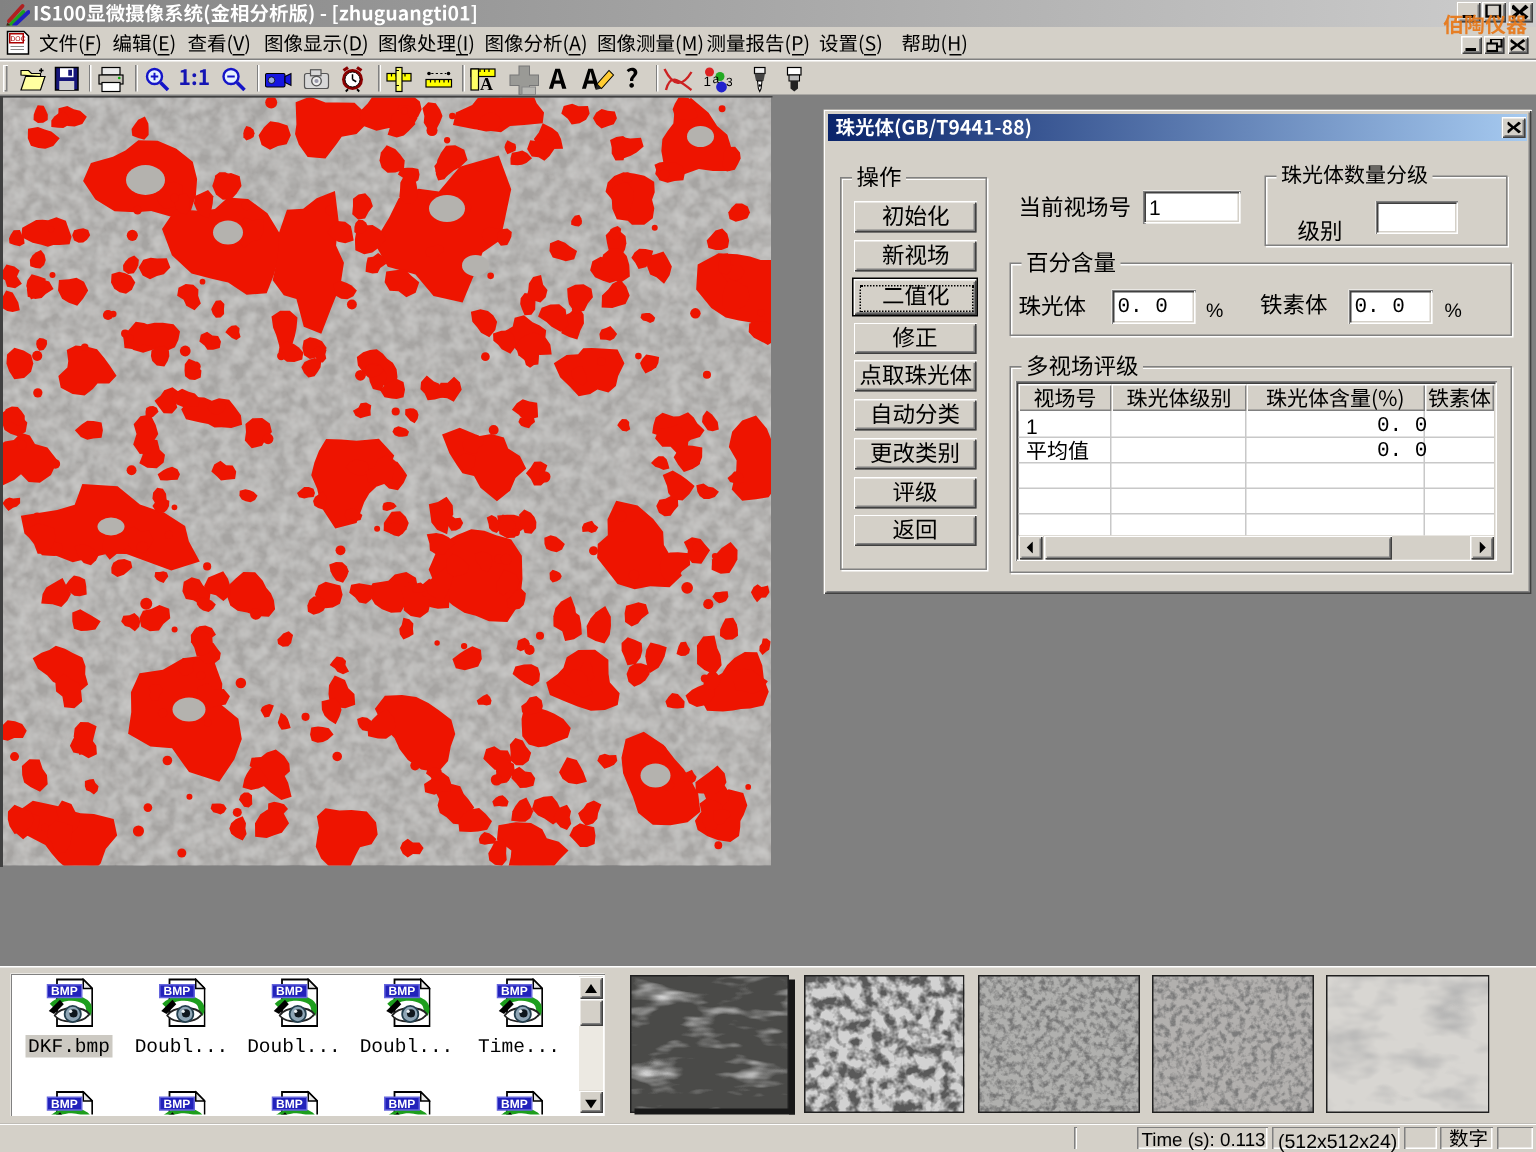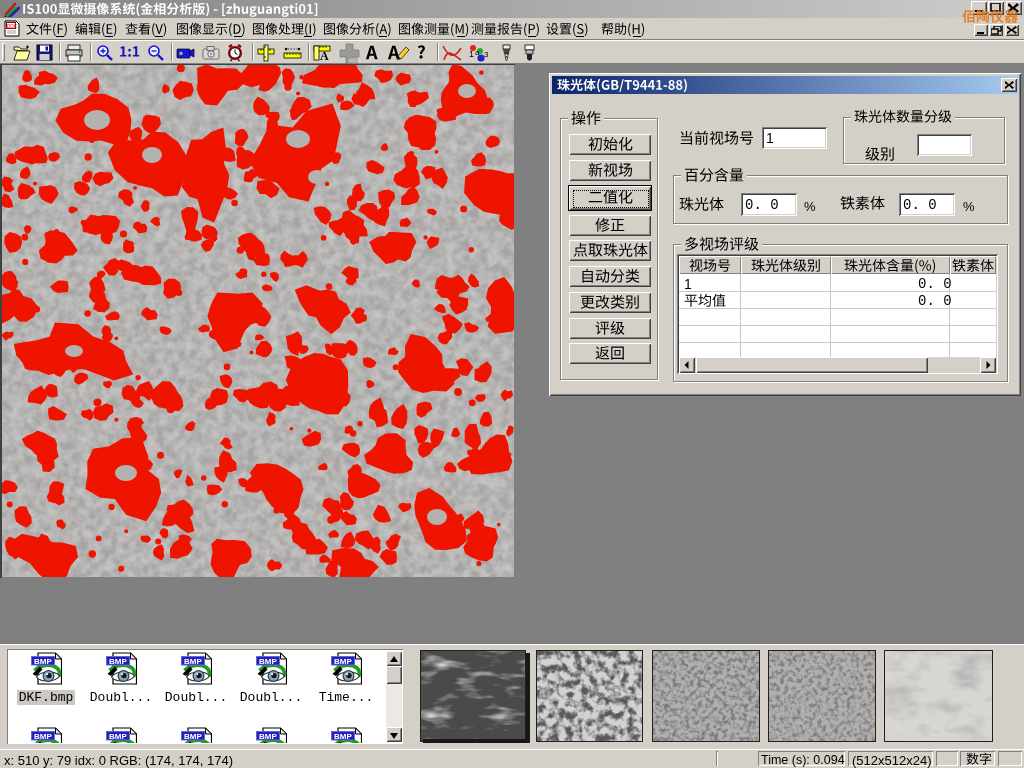--- a/index.html
+++ b/index.html
@@ -978,27 +978,26 @@
 <feTurbulence type="fractalNoise" baseFrequency="0.03 0.06" numOctaves="3" seed="13"></feTurbulence>
 <feColorMatrix type="matrix" values="0 0 0 0 0.44  0 0 0 0 0.44  0 0 0 0 0.44  2.4 0 0 0 -1.1"></feColorMatrix>
 </filter>
       </defs>
 <rect width="109" height="92" fill="#d8d6d2"></rect>
 <rect width="109" height="92" filter="url(#tf13)"></rect>
 
 <rect x="0.5" y="0.5" width="108" height="91" fill="none" stroke="#202020" stroke-width="1"></rect>
 </svg>
 <div class="abs" style="left:0;top:749px;width:1024px;height:19px;background:#d4d0c8;box-shadow:inset 0 1px 0 #fff;"></div>
-<div class="abs" style="left:4px;top:753px;font-size:13px;font-family:'Liberation Sans';color:#000;">x: 510 y: 79 idx: 0 RGB: (174, 174, 174)</div>
 <div class="abs etchfield" style="left:716px;top:751px;width:2px;height:15px;"></div>
 <div class="abs etchfield" style="left:758px;top:751px;width:87px;height:15px;"></div>
 <div class="abs etchfield" style="left:848px;top:751px;width:85px;height:15px;"></div>
 <div class="abs etchfield" style="left:936px;top:751px;width:22px;height:15px;"></div>
 <div class="abs etchfield" style="left:960px;top:751px;width:35px;height:15px;"></div>
 <div class="abs etchfield" style="left:998px;top:751px;width:24px;height:15px;"></div>
-<div class="abs" style="left:761px;top:753px;font-size:12.5px;font-family:'Liberation Sans';color:#000;">Time (s): 0.094</div>
+<div class="abs" style="left:761px;top:753px;font-size:12.5px;font-family:'Liberation Sans';color:#000;">Time (s): 0.113</div>
 <div class="abs" style="left:852px;top:753px;font-size:13px;font-family:'Liberation Sans';color:#000;">(512x512x24)</div>
 <svg style="position:absolute;left:966px;top:752px;" width="28" height="16" viewBox="0 0 28 16">
       <path transform="translate(0,11.70)" d="M5.7589999999999995 -10.673C5.5249999999999995 -10.166 5.109 -9.399 4.784 -8.943999999999999L5.420999999999999 -8.632C5.7589999999999995 -9.061 6.201 -9.711 6.577999999999999 -10.309ZM1.144 -10.309C1.482 -9.763 1.833 -9.048 1.95 -8.593L2.691 -8.918C2.574 -9.386 2.223 -10.088 1.859 -10.594999999999999ZM5.33 -3.38C5.031 -2.7039999999999997 4.615 -2.132 4.1209999999999996 -1.638C3.627 -1.885 3.1199999999999997 -2.132 2.639 -2.34C2.8209999999999997 -2.6519999999999997 3.029 -3.0029999999999997 3.211 -3.38ZM1.43 -1.9889999999999999C2.0669999999999997 -1.742 2.782 -1.417 3.432 -1.079C2.6 -0.481 1.599 -0.065 0.533 0.182C0.702 0.364 0.9099999999999999 0.702 1.001 0.9359999999999999C2.197 0.611 3.302 0.104 4.2379999999999995 -0.65C4.667 -0.38999999999999996 5.0569999999999995 -0.143 5.356 0.078L5.9799999999999995 -0.5589999999999999C5.681 -0.767 5.303999999999999 -1.001 4.875 -1.2349999999999999C5.564 -1.976 6.109999999999999 -2.8859999999999997 6.435 -4.0169999999999995L5.902 -4.2379999999999995L5.7459999999999996 -4.199H3.614L3.9 -4.875L3.029 -5.031C2.9379999999999997 -4.771 2.808 -4.484999999999999 2.678 -4.199H0.9099999999999999V-3.38H2.275C2.002 -2.86 1.7029999999999998 -2.379 1.43 -1.9889999999999999ZM3.3409999999999997 -10.933V-8.501999999999999H0.65V-7.696H3.042C2.4179999999999997 -6.851 1.417 -6.045 0.507 -5.654999999999999C0.702 -5.473 0.9229999999999999 -5.135 1.04 -4.914C1.833 -5.343 2.691 -6.071 3.3409999999999997 -6.838V-5.252H4.2509999999999994V-7.02C4.875 -6.5649999999999995 5.668 -5.954 5.992999999999999 -5.654999999999999L6.539 -6.356999999999999C6.226999999999999 -6.577999999999999 5.083 -7.306 4.446 -7.696H6.903V-8.501999999999999H4.2509999999999994V-10.933ZM8.177 -10.815999999999999C7.851999999999999 -8.528 7.2669999999999995 -6.343999999999999 6.253 -4.979C6.460999999999999 -4.849 6.838 -4.537 6.994 -4.381C7.332 -4.862 7.617999999999999 -5.434 7.877999999999999 -6.071C8.164 -4.797 8.541 -3.614 9.022 -2.5869999999999997C8.294 -1.3519999999999999 7.279999999999999 -0.40299999999999997 5.8629999999999995 0.286C6.045 0.481 6.318 0.871 6.409 1.079C7.734999999999999 0.364 8.735999999999999 -0.533 9.503 -1.6769999999999998C10.152999999999999 -0.572 10.959 0.312 11.972999999999999 0.9229999999999999C12.129 0.6759999999999999 12.415 0.33799999999999997 12.636 0.156C11.543999999999999 -0.429 10.686 -1.378 10.023 -2.574C10.712 -3.913 11.154 -5.537999999999999 11.44 -7.4879999999999995H12.324V-8.398H8.619C8.801 -9.126 8.956999999999999 -9.892999999999999 9.074 -10.673ZM10.517 -7.4879999999999995C10.309 -5.992999999999999 9.997 -4.693 9.529 -3.5879999999999996C9.035 -4.758 8.671 -6.084 8.424 -7.4879999999999995Z M18.98 -4.718999999999999V-3.9H13.897V-2.964H18.98V-0.182C18.98 0.0 18.915 0.065 18.681 0.078C18.447 0.078 17.602 0.078 16.731 0.052C16.9 0.312 17.082 0.754 17.147 1.027C18.252 1.027 18.941 1.014 19.396 0.871C19.864 0.702 20.006999999999998 0.416 20.006999999999998 -0.156V-2.964H25.09V-3.9H20.006999999999998V-4.381C21.151 -4.992 22.320999999999998 -5.8759999999999994 23.127 -6.707999999999999L22.464 -7.215L22.243000000000002 -7.162999999999999H16.029V-6.239999999999999H21.255C20.592 -5.668 19.747 -5.096 18.98 -4.718999999999999ZM18.512 -10.712C18.759 -10.373999999999999 19.006 -9.945 19.175 -9.568H14.04V-6.877H15.001999999999999V-8.632H23.959V-6.877H24.96V-9.568H20.319C20.137 -9.997 19.799 -10.581999999999999 19.461 -11.011Z" fill="#000"></path>
     </svg>
 <svg style="position:absolute;left:962px;top:9px;z-index:50;opacity:0.92;" width="58" height="17" viewBox="0 0 58 17">
       <path transform="translate(0,12.60)" d="M3.22 -11.858C2.674 -9.492 1.68 -7.28 0.322 -5.894C0.602 -5.488 1.05 -4.564 1.204 -4.158C1.554 -4.522 1.8900000000000001 -4.942 2.198 -5.404V1.316H3.8080000000000003V-8.428C4.214 -9.408 4.55 -10.444 4.816 -11.494ZM5.3340000000000005 -7.8260000000000005V1.232H6.93V0.49H10.892V1.1480000000000001H12.558V-7.8260000000000005H9.072000000000001C9.254 -8.358 9.436 -8.974 9.604000000000001 -9.59H13.062V-11.172H4.8020000000000005V-9.59H7.714C7.644 -9.002 7.518 -8.386000000000001 7.392 -7.8260000000000005ZM6.93 -2.898H10.892V-1.064H6.93ZM6.93 -4.424V-6.2860000000000005H10.892V-4.424Z M14.854 -11.34V1.218H16.323999999999998V-9.842H17.5C17.276 -8.932 16.968 -7.784 16.674 -6.93C17.5 -5.95 17.682 -5.04 17.682 -4.368C17.682 -3.962 17.612000000000002 -3.64 17.444 -3.5140000000000002C17.332 -3.444 17.192 -3.416 17.052 -3.416C16.884 -3.388 16.674 -3.402 16.422 -3.43C16.66 -3.0100000000000002 16.786 -2.394 16.786 -1.974C17.122 -1.974 17.458 -1.974 17.724 -2.016C18.032 -2.058 18.298000000000002 -2.156 18.522 -2.324C18.97 -2.66 19.166 -3.262 19.166 -4.172C19.152 -4.998 18.984 -5.992 18.116 -7.112L18.2 -7.3500000000000005C18.578 -7.126 19.04 -6.804 19.278 -6.6080000000000005C19.796 -7.140000000000001 20.286 -7.812 20.72 -8.582H25.648C25.592 -2.898 25.536 -0.812 25.242 -0.378C25.116 -0.182 24.990000000000002 -0.112 24.766 -0.112C24.472 -0.112 23.939999999999998 -0.126 23.323999999999998 -0.182C23.548000000000002 0.224 23.716 0.84 23.744 1.232C24.402 1.26 25.088 1.26 25.536 1.176C25.998 1.092 26.32 0.9380000000000001 26.628 0.448C27.048000000000002 -0.224 27.104 -2.45 27.174 -9.24C27.174 -9.436 27.174 -9.996 27.174 -9.996H21.42C21.644 -10.5 21.826 -11.032 21.994 -11.578L20.482 -11.9C20.062 -10.43 19.348 -9.002 18.438 -7.98C18.746000000000002 -8.89 19.082 -9.898 19.348 -10.78L18.256 -11.396L18.018 -11.34ZM21.7 -6.3V-5.25H20.44C20.748 -5.586 21.028 -5.936 21.266 -6.3ZM19.754 -3.5700000000000003V-0.896H24.934V-3.5700000000000003H23.674V-2.1H23.002000000000002V-4.0600000000000005H25.144V-5.25H23.002000000000002V-6.3H24.836V-7.462H21.924L22.246000000000002 -8.162L20.972 -8.372C20.664 -7.588 20.118000000000002 -6.664 19.348 -5.936C19.628 -5.782 20.006 -5.502 20.244 -5.25H19.544V-4.0600000000000005H21.7V-2.1H20.972V-3.5700000000000003Z M35.476 -10.976C36.022 -10.108 36.61 -8.946 36.834 -8.218L38.234 -8.974C37.996 -9.716000000000001 37.366 -10.822000000000001 36.792 -11.648ZM39.396 -11.032C38.976 -8.358 38.304 -5.908 36.96 -3.92C35.714 -5.782 34.986 -8.148 34.552 -10.85L32.956 -10.626C33.516 -7.3500000000000005 34.342 -4.62 35.784 -2.5060000000000002C34.775999999999996 -1.484 33.502 -0.644 31.864 -0.028C32.186 0.294 32.662 0.896 32.886 1.274C34.482 0.616 35.77 -0.23800000000000002 36.806 -1.232C37.786 -0.182 39.004 0.658 40.516 1.288C40.768 0.84 41.314 0.154 41.706 -0.168C40.194 -0.728 38.976 -1.554 37.996 -2.59C39.676 -4.844 40.516 -7.644 41.076 -10.766ZM31.387999999999998 -11.844C30.674 -9.842 29.456 -7.84 28.196 -6.58C28.476 -6.174 28.938 -5.25 29.092 -4.83C29.414 -5.166 29.722 -5.5440000000000005 30.03 -5.95V1.232H31.626V-8.442C32.144 -9.38 32.606 -10.374 32.97 -11.34Z M45.178 -9.912H46.732V-8.652000000000001H45.178ZM51.072 -9.912H52.766V-8.652000000000001H51.072ZM50.484 -6.748C50.932 -6.566 51.464 -6.3 51.897999999999996 -6.034H48.775999999999996C49.0 -6.384 49.196 -6.748 49.378 -7.112L48.328 -7.308V-11.326H43.68V-7.238H47.614C47.418 -6.832 47.166 -6.426 46.872 -6.034H42.63V-4.578H45.402C44.576 -3.92 43.54 -3.346 42.28 -2.884C42.588 -2.59 43.008 -1.96 43.176 -1.568L43.68 -1.792V1.26H45.22V0.924H46.718V1.176H48.328V-3.178H46.088C46.676 -3.612 47.194 -4.088 47.656 -4.578H49.994C50.428 -4.074 50.946 -3.598 51.506 -3.178H49.574V1.26H51.114000000000004V0.924H52.766V1.176H54.39V-1.6380000000000001L54.754 -1.512C54.992000000000004 -1.9180000000000001 55.454 -2.548 55.818 -2.856C54.446 -3.206 53.116 -3.822 52.108000000000004 -4.578H55.384V-6.034H52.99L53.424 -6.468C53.116 -6.72 52.626 -7.0 52.108000000000004 -7.238H54.376V-11.326H49.56V-7.238H50.988ZM45.22 -0.518V-1.736H46.718V-0.518ZM51.114000000000004 -0.518V-1.736H52.766V-0.518Z" fill="#e87818"></path>
     </svg>
 </div>
 </body></html>

